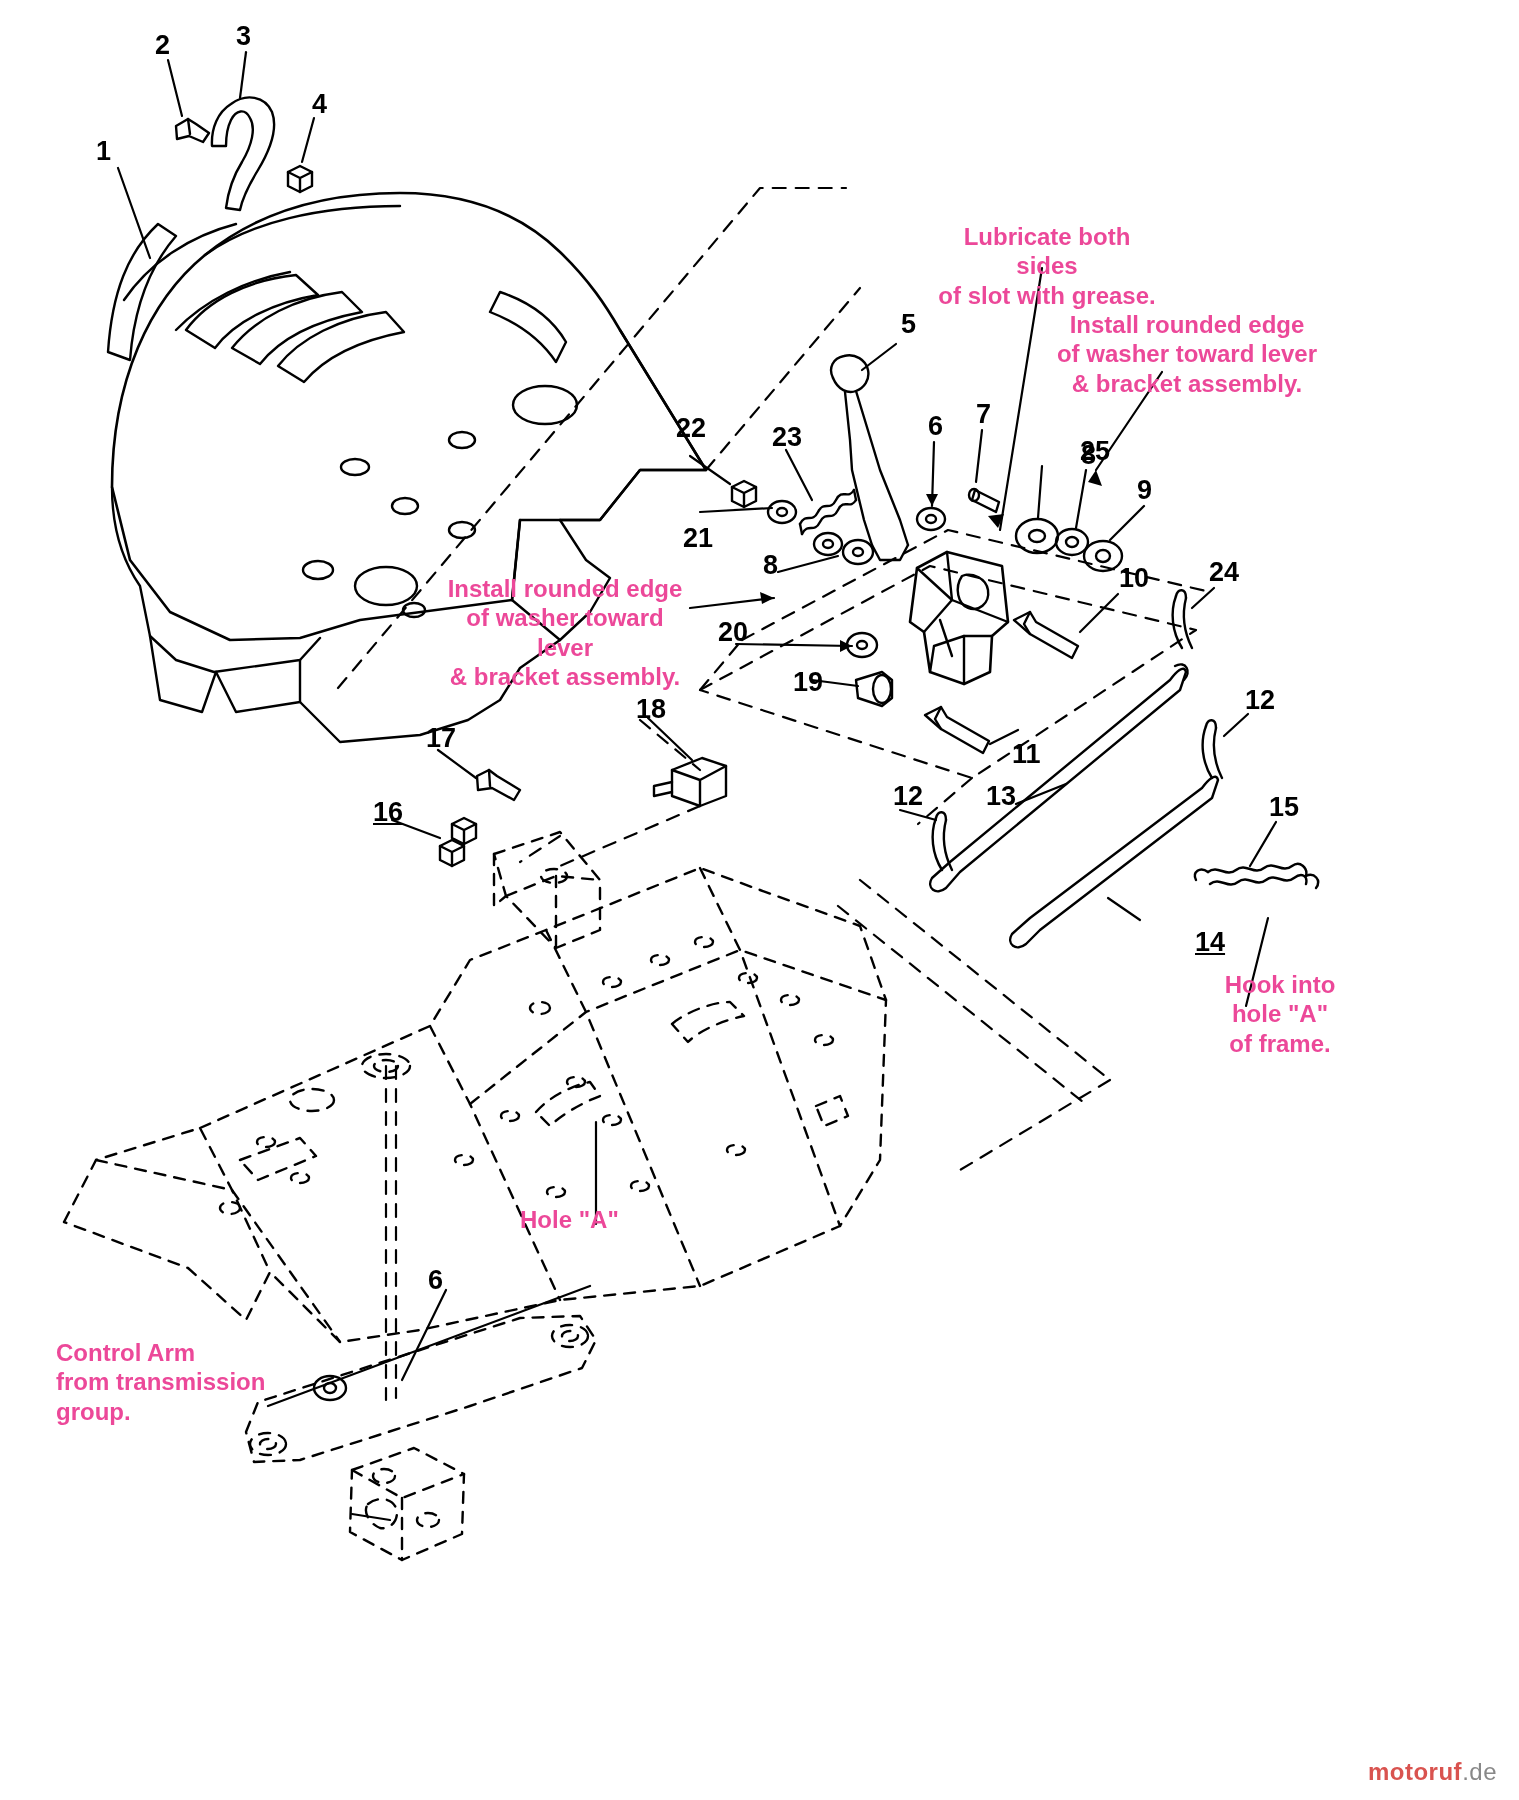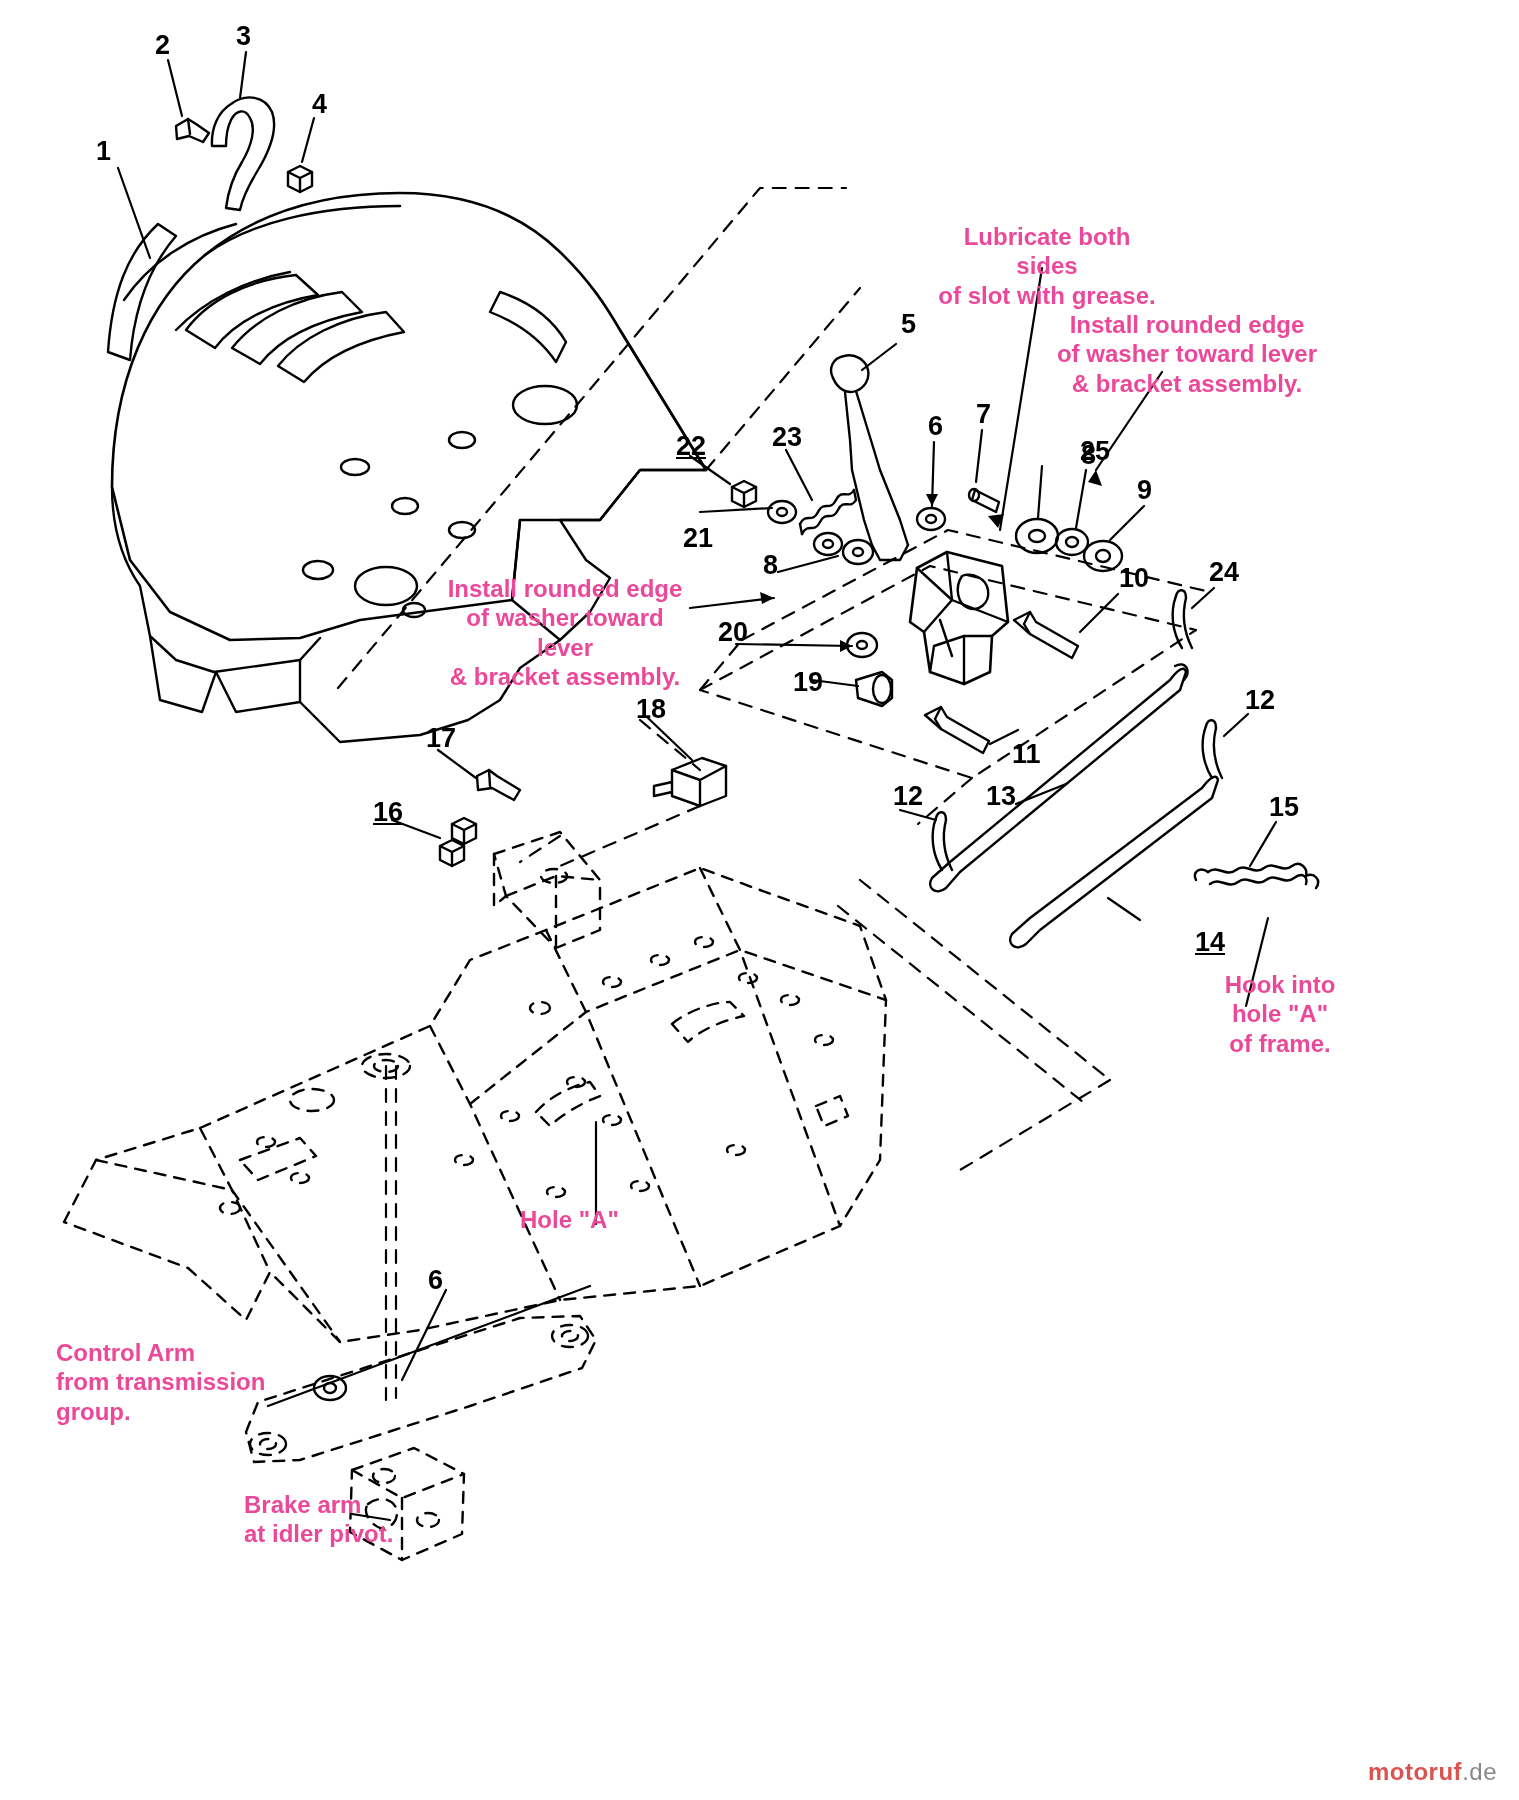--- a/index.html
+++ b/index.html
@@ -404,21 +404,21 @@
   <div class="callout" style="left:893px; top:782px;">12</div>
   <div class="callout" style="left:986px; top:782px;">13</div>
   <div class="callout" style="left:1195px;top:928px;text-decoration:underline;">14</div>
   <div class="callout" style="left:1269px;top:793px;">15</div>
   <div class="callout" style="left:373px; top:798px;text-decoration:underline;">16</div>
   <div class="callout" style="left:426px; top:724px;">17</div>
   <div class="callout" style="left:636px; top:695px;">18</div>
   <div class="callout" style="left:793px; top:668px;">19</div>
   <div class="callout" style="left:718px; top:618px;">20</div>
   <div class="callout" style="left:683px; top:524px;">21</div>
-  <div class="callout" style="left:676px; top:432px;text-decoration:underline;">22</div>
+  <div class="callout" style="left:676px; top:414px;">22</div>
   <div class="callout" style="left:772px; top:423px;">23</div>
   <div class="callout" style="left:1209px;top:558px;">24</div>
   <div class="callout" style="left:1032px;top:437px;margin-left:48px;">25</div>
   <div class="callout" style="left:763px; top:551px;">8</div>
   <div class="callout" style="left:428px; top:1266px;">6</div>
 
   <div class="note center" style="left:932px;  top:222px;  width:230px;">Lubricate both sides
 of slot with grease.</div>
 
   <div class="note center" style="left:1052px; top:310px;  width:270px;">Install rounded edge
@@ -432,20 +432,18 @@
   <div class="note center" style="left:1200px; top:970px;  width:160px;">Hook into
 hole "A"
 of frame.</div>
 
   <div class="note left" style="left:520px;   top:1205px; width:160px;">Hole "A"</div>
 
   <div class="note left" style="left:44px;    top:1338px; width:240px;margin-left:12px;">Control Arm
 from transmission
 group.</div>
 
-  <div class="note left" style="left:244px;   top:1490px; width:220px;">Brake arm
-at idler pivot.</div>
 
   <div id="watermark">
     <span>motoruf</span><span class="tld">.de</span>
   </div>
 
 </div>
 
 </body></html>

